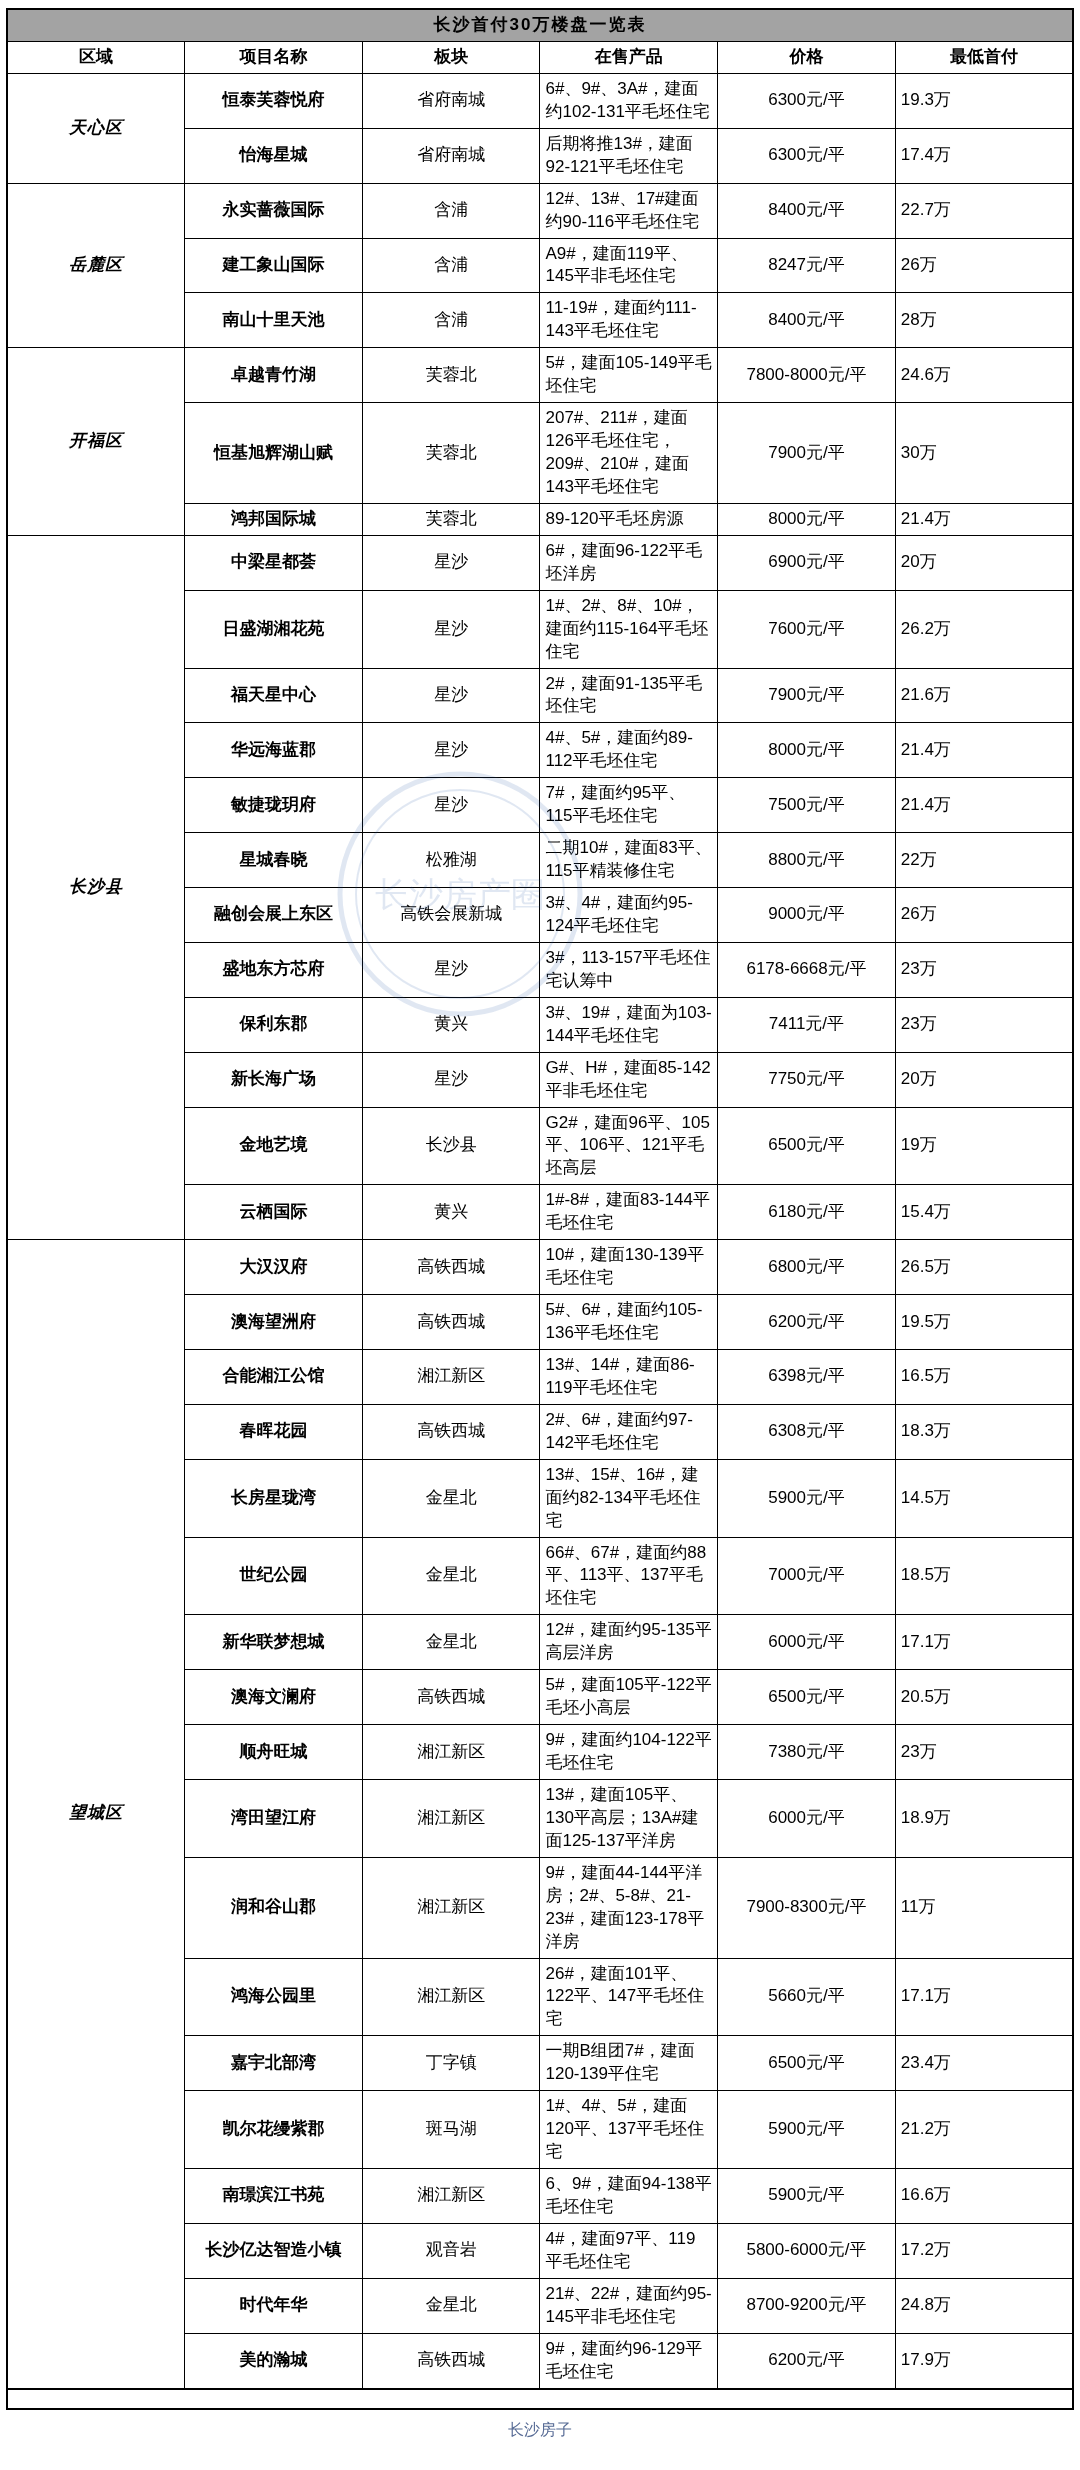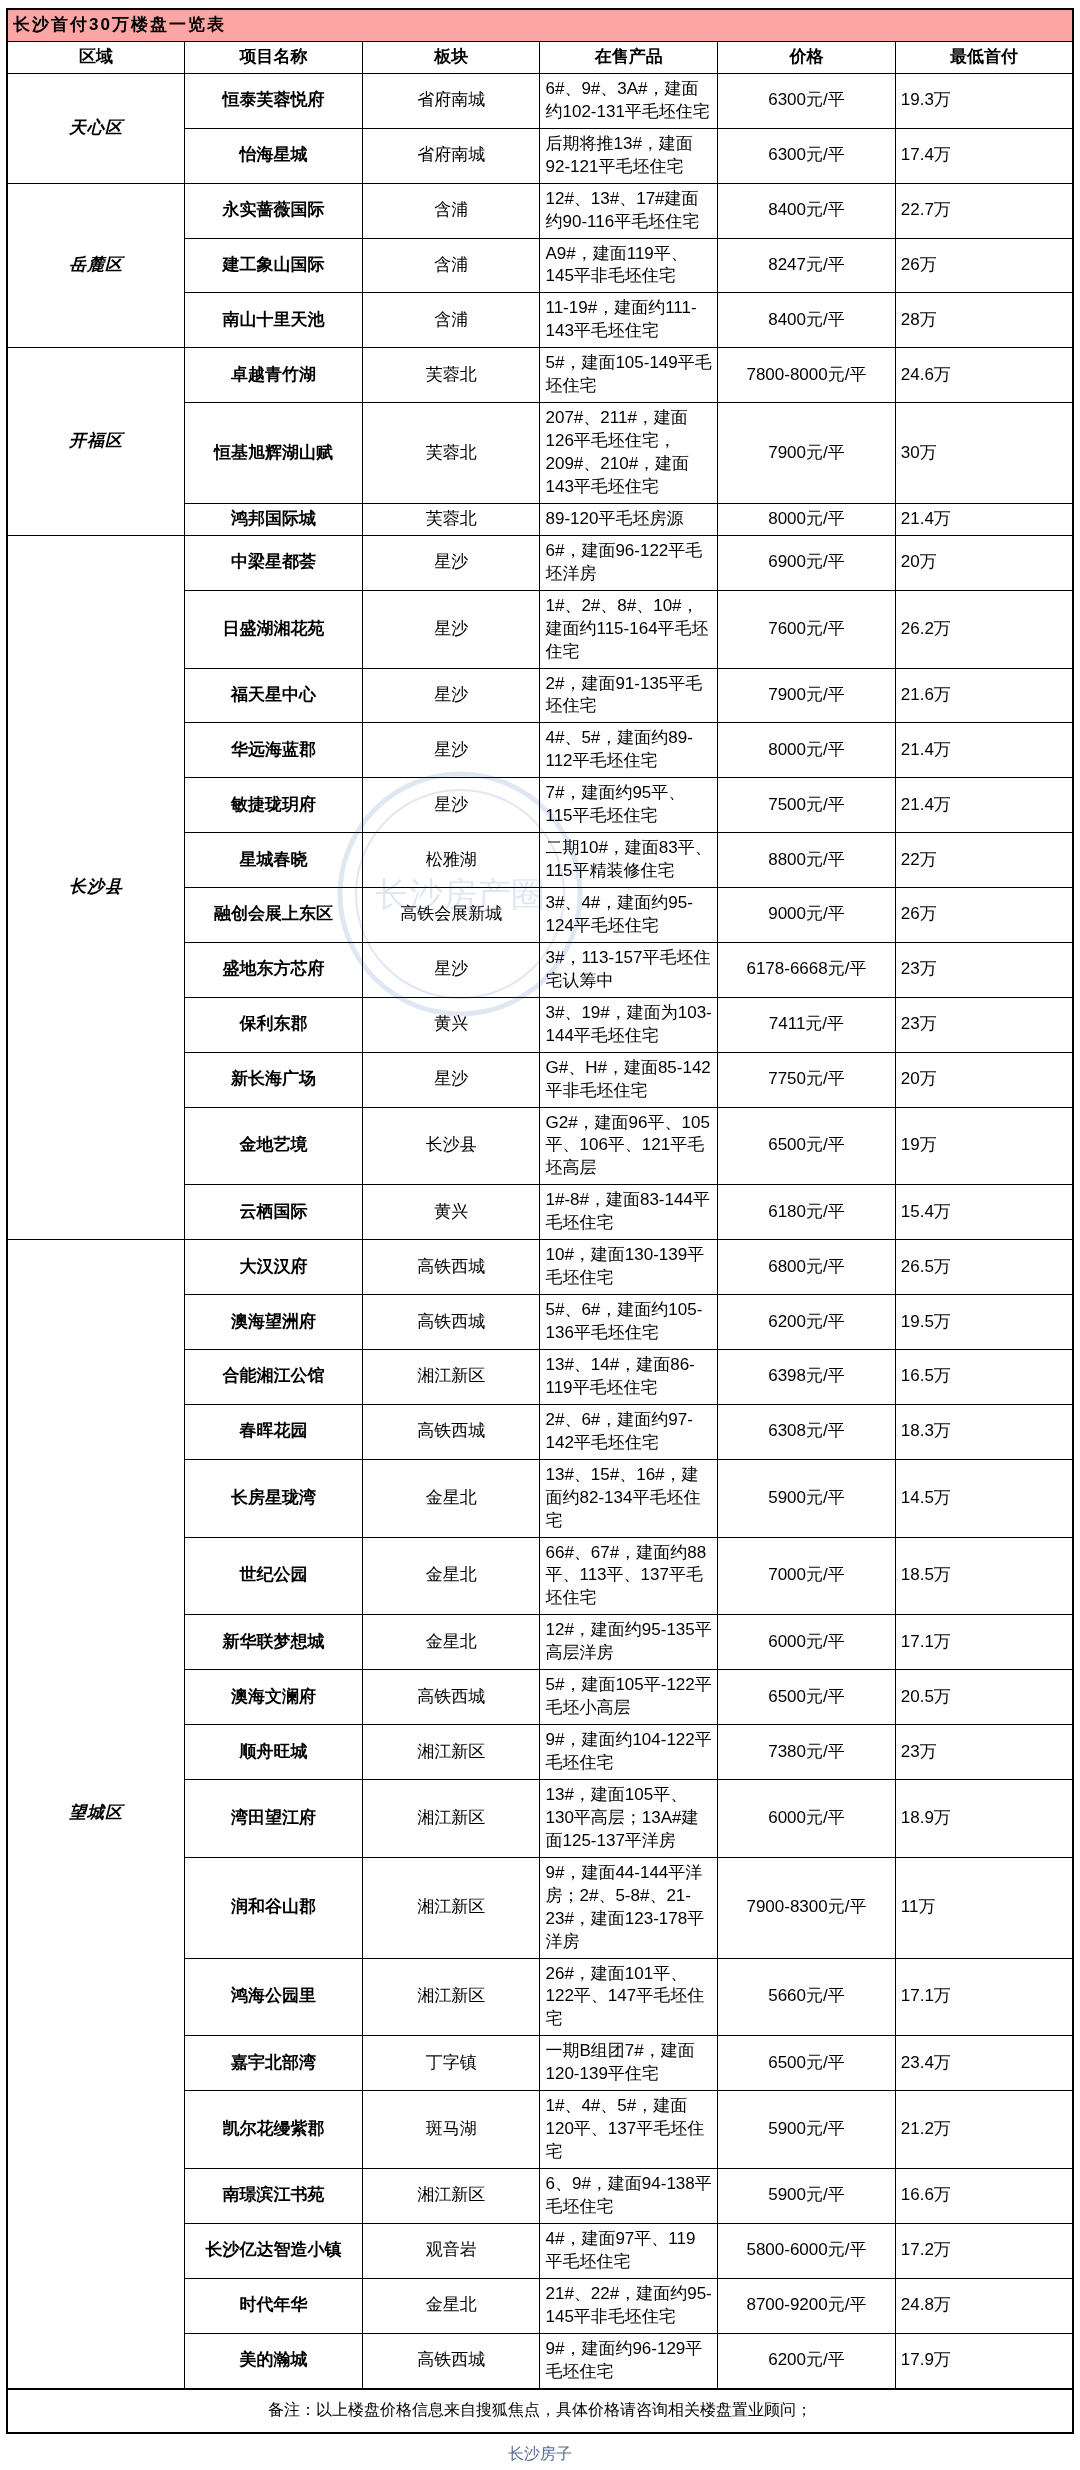--- a/index.html
+++ b/index.html
@@ -24,22 +24,22 @@
     border: 2px solid #000;
   }
   table.main td, table.main th {
     border: 1px solid #000;
     padding: 4px 5px;
     font-size: 17px;
     line-height: 1.35;
     vertical-align: middle;
   }
   .title-cell {
-    background: #fca5a5;
-    text-align: left;
+    background: #a3a3a3;
+    text-align: center;
     font-size: 27px;
     font-weight: bold;
     letter-spacing: 2px;
     padding: 10px 0 11px 0;
     border-bottom: 2px solid #000;
   }
   td.region {
     text-align: center;
     font-weight: bold;
     font-size: 19px;
@@ -385,21 +385,20 @@
           <td class="name">美的瀚城</td>
           <td class="block">高铁西城</td>
           <td class="product">9#，建面约96-129平毛坯住宅</td>
           <td class="price">6200元/平</td>
           <td class="down">17.9万</td>
         </tr>
       </tbody>
   </table>
 
   <div class="footer-note">
-    <div>备注：以上楼盘价格信息来自搜狐焦点，具体价格请咨询相关楼盘置业顾问；</div>
   </div>
 
   <div class="bottom-bar">
 
     <span>长沙房子</span>
   </div>
 
   <div class="watermark" style="left:330px; top:764px;">
     <svg width="260" height="260" viewBox="0 0 260 260">
       <circle cx="130" cy="130" r="120" fill="none" stroke="#1a4fa0" stroke-width="5"></circle>

